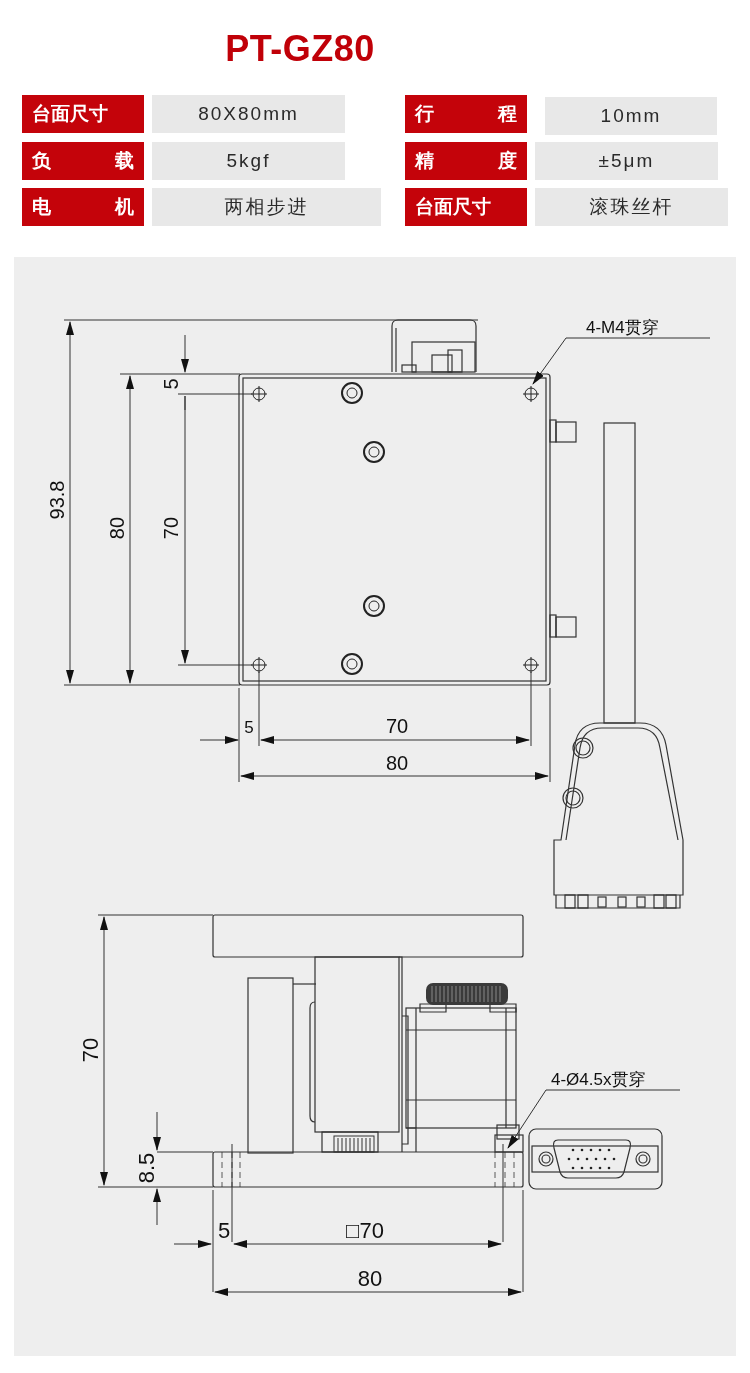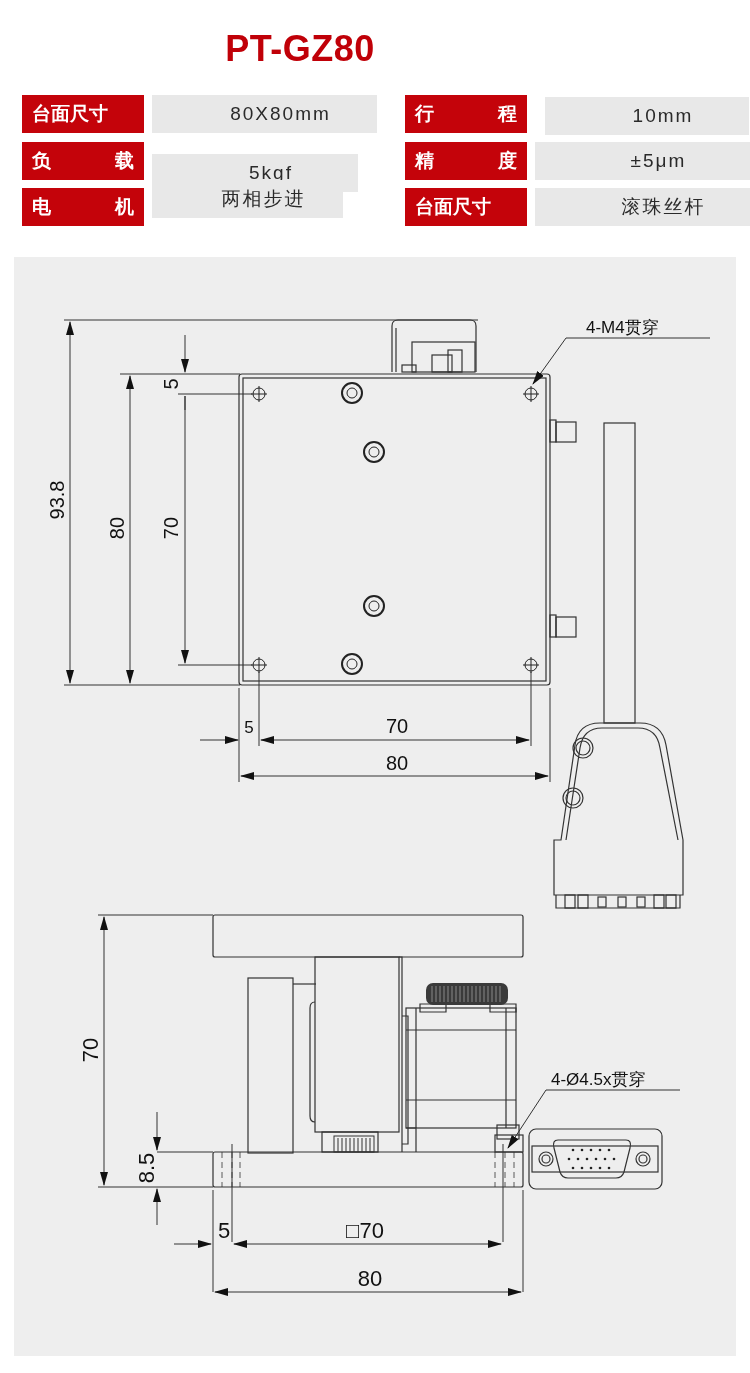--- a/index.html
+++ b/index.html
@@ -1,21 +1,21 @@
 <!DOCTYPE html>
 <html><head>
 <meta charset="utf-8">
 <style>
   html, body { margin:0; padding:0; background:#ffffff; }
   body { width:750px; height:1373px; position:relative; overflow:hidden;
          font-family: "Liberation Sans", "DejaVu Sans", sans-serif; }
   .title { position:absolute; left:0; top:28px; width:600px; text-align:center;
            font-size:36px; font-weight:bold; color:#c00008; letter-spacing:0.5px;
            font-family: "Liberation Sans", "DejaVu Sans", sans-serif; }
-  .spec { position:absolute; height:38px; line-height:38px; font-size:19px;padding-left:32px; }
+  .spec { position:absolute; height:38px; line-height:38px; font-size:19px; }
   .lbl { background:#c4030a; color:#ffffff; font-weight:bold; width:122px;
          padding:0 10px; box-sizing:border-box; display:flex; justify-content:space-between; }
   .val { background:#e8e8e8; color:#2a2a2a; text-align:center; letter-spacing:2px; }
   .panel { position:absolute; left:14px; top:257px; width:722px; height:1099px; background:#eeeeee; }
   svg { position:absolute; left:0; top:0; }
   .dim { font-family: "Liberation Sans", "DejaVu Sans", sans-serif; font-size:20px; fill:#111; }
   .note { font-family: "Liberation Sans", "DejaVu Sans", sans-serif; font-size:17px; fill:#111; }
 </style>
 </head>
 <body>
@@ -24,27 +24,27 @@
 
 <div class="spec lbl" style="left:22px;top:95px;text-align:center;">
     <span>台面尺寸</span>
   </div>
 <div class="spec val" style="left:152px;top:95px;width:193px;">80X80mm</div>
 
 <div class="spec lbl" style="left:22px;top:142px;">
     <span>负</span>
     <span>载</span>
   </div>
-<div class="spec val" style="left:152px;top:142px;width:174px;margin-top:12px;">5kgf</div>
+<div class="spec val" style="left:152px;top:142px;width:193px;">5kgf</div>
 
 <div class="spec lbl" style="left:22px;top:188px;">
     <span>电</span>
     <span>机</span>
   </div>
-<div class="spec val" style="left:152px;top:180px;width:159px;">两相步进</div>
+<div class="spec val" style="left:152px;top:188px;width:229px;">两相步进</div>
 
 <div class="spec lbl" style="left:405px;top:95px;">
     <span>行</span>
     <span>程</span>
   </div>
 <div class="spec val" style="left:535px;top:97px;width:172px;margin-left:10px;">10mm</div>
 
 <div class="spec lbl" style="left:405px;top:142px;">
     <span>精</span>
     <span>度</span>

